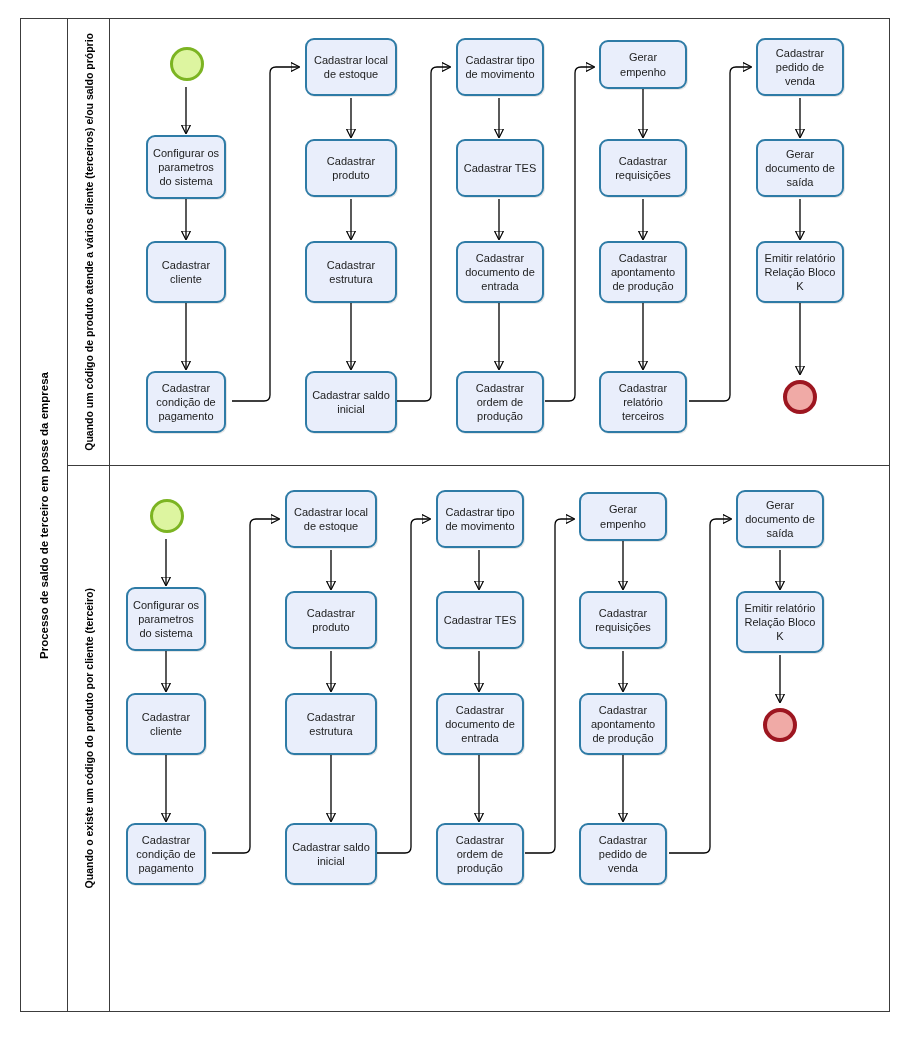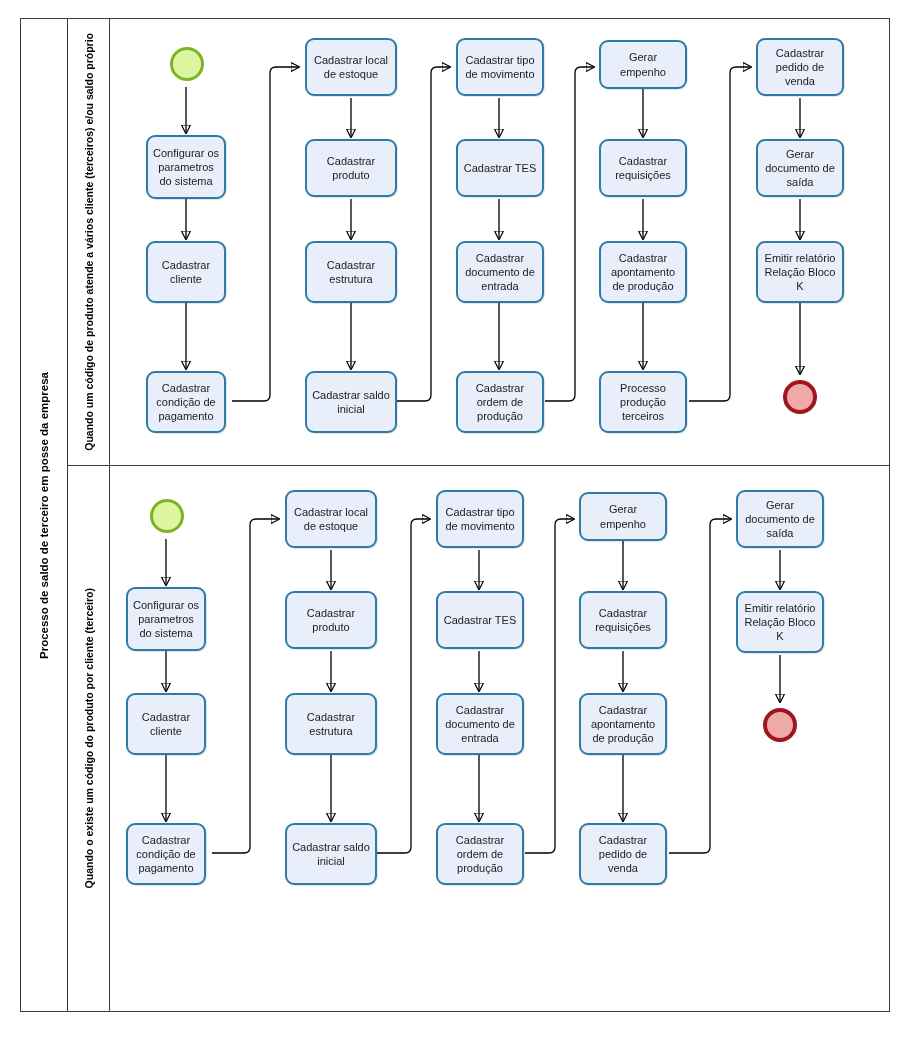--- a/index.html
+++ b/index.html
@@ -212,21 +212,21 @@
   <div class="task" style="left:305px; top:371px; width:92px; height:62px;">Cadastrar saldo inicial</div>
 
   <div class="task" style="left:456px; top:38px; width:88px; height:58px;">Cadastrar tipo de movimento</div>
   <div class="task" style="left:456px; top:139px; width:88px; height:58px;">Cadastrar TES</div>
   <div class="task" style="left:456px; top:241px; width:88px; height:62px;">Cadastrar documento de entrada</div>
   <div class="task" style="left:456px; top:371px; width:88px; height:62px;">Cadastrar ordem de produção</div>
 
   <div class="task" style="left:599px; top:40px; width:88px; height:49px;">Gerar empenho</div>
   <div class="task" style="left:599px; top:139px; width:88px; height:58px;">Cadastrar requisições</div>
   <div class="task" style="left:599px; top:241px; width:88px; height:62px;">Cadastrar apontamento de produção</div>
-  <div class="task" style="left:599px; top:371px; width:88px; height:62px;">Processo produção terceiros</div>
+  <div class="task" style="left:599px; top:371px; width:88px; height:62px;">Cadastrar relatório terceiros</div>
 
   <div class="task" style="left:756px; top:38px; width:88px; height:58px;">Cadastrar pedido de venda</div>
   <div class="task" style="left:756px; top:139px; width:88px; height:58px;">Gerar documento de saída</div>
   <div class="task" style="left:756px; top:241px; width:88px; height:62px;">Emitir relatório Relação Bloco K</div>
 
   <div class="event event-end" style="left:783px; top:380px; width:34px; height:34px;"></div>
 
   <div class="event event-start" style="left:150px; top:499px; width:34px; height:34px;"></div>
 
   <div class="task" style="left:126px; top:587px; width:80px; height:64px;">Configurar os parametros do sistema</div>

